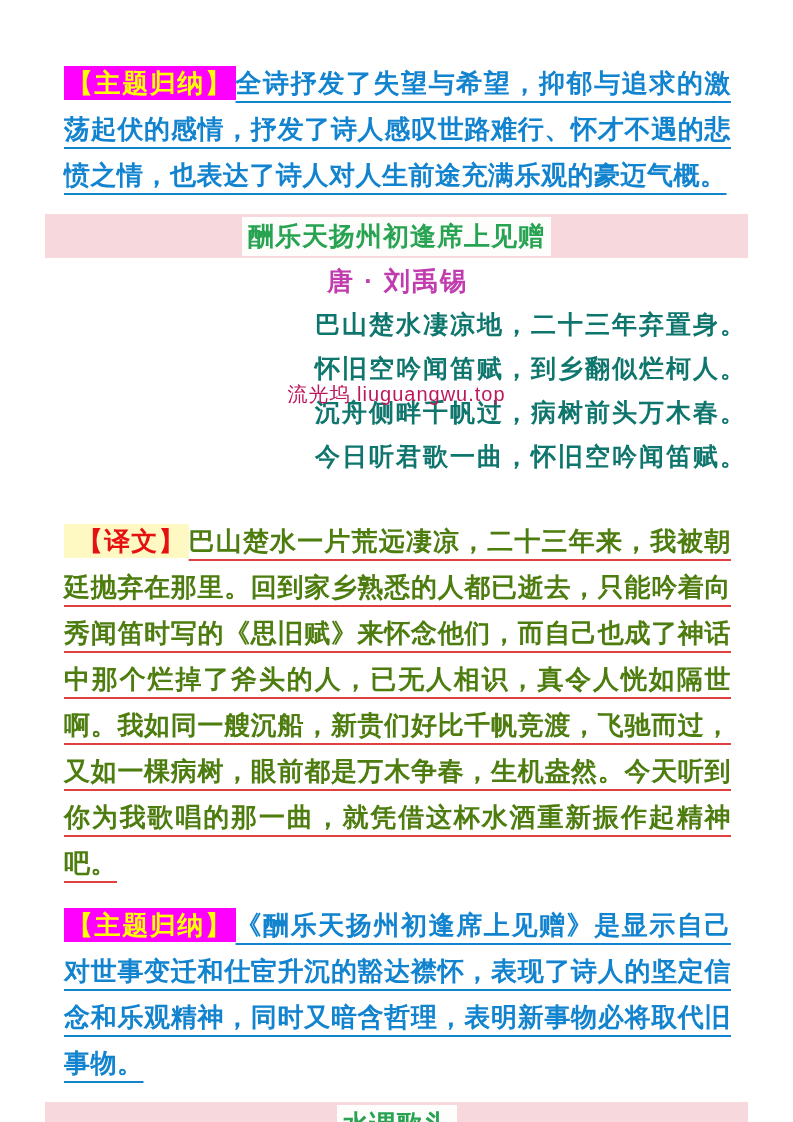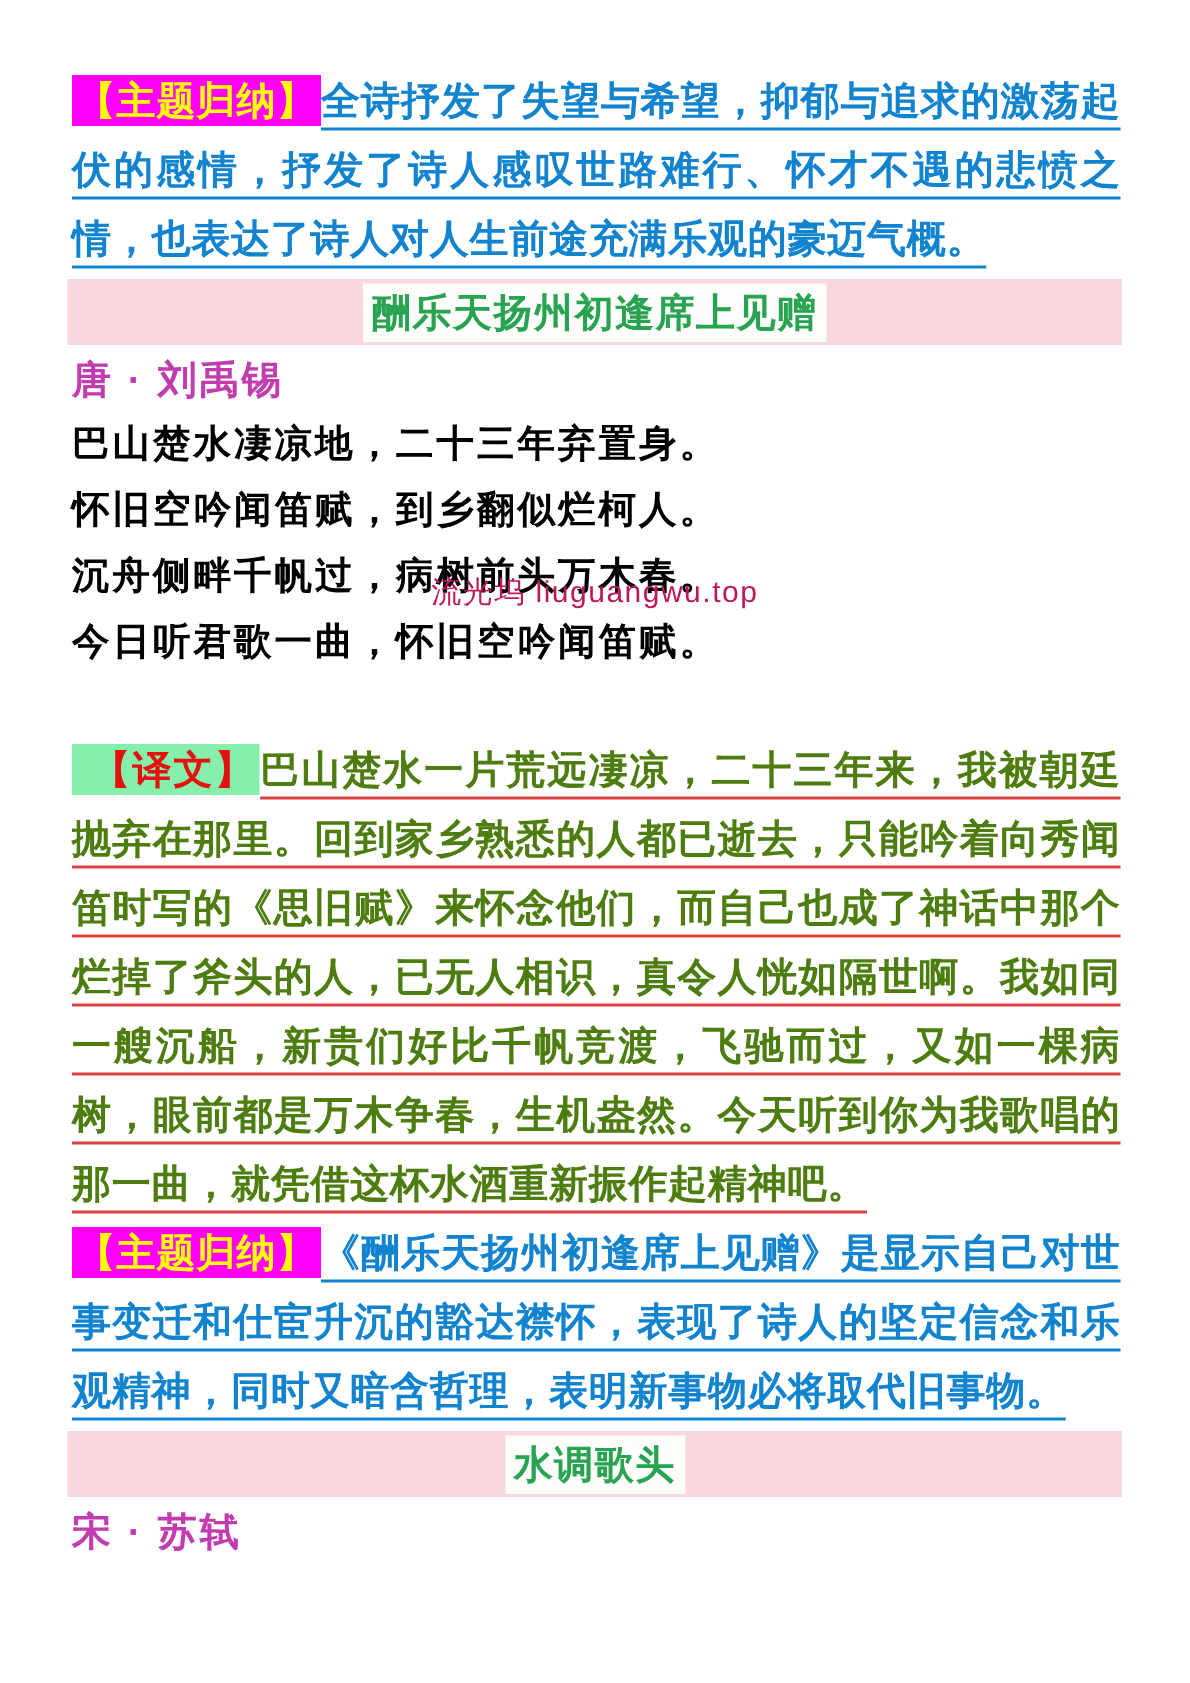--- a/index.html
+++ b/index.html
@@ -7,31 +7,31 @@
     position:relative;
     width:793px; height:1122px;
     background:#ffffff;
     box-sizing:border-box;
     padding:44px 46px 0 48px;
     font-family:"Liberation Sans", sans-serif;
     font-weight:bold;
     overflow:hidden;
   }
   .para {
-    margin:0;
+    margin:16px;
     font-size:26px;
     line-height:46px;
     text-align:justify;
     text-justify:inter-character;
     letter-spacing:0.5px;
     color:#000;
   }
   .tag { padding:2px 3px; }
   .tag-magenta { background:#FF00FF; color:#FFFF00; }
-  .tag-yellow  { background:#86efac; color:#E51010;padding-left:13px; }
+  .tag-yellow  { background:#fef9c3; color:#E51010;padding-left:13px; }
   .blue-underline {
     color:#1283CF;
     text-decoration:underline;
     text-decoration-thickness:2px;
     text-underline-offset:9px;
   }
   .red-underline {
     color:#4d7c0f;
     text-decoration:underline;
     text-decoration-color:#E04040;
@@ -47,31 +47,31 @@
   }
   .banner2 { margin-top:4px; }
   .poem-title {
     background:#FDFEFB;
     color:#28A352;
     font-size:26px;
     padding:2px 6px;
     letter-spacing:1px;
   }
   .author {
-    text-align:left;
+    text-align:center;
     color:#C13CAE;
     font-size:26px;
     margin-top:8px;
     line-height:30px;
     letter-spacing:2px;
   }
   .poem {
     margin-top:6px;
-    text-align:left;
-    color:#000000;
+    text-align:right;
+    color:#0f766e;
     font-size:25px;
     letter-spacing:2px;
   }
   .poem-line { line-height:44px; }
   .trans { margin-top:40px; }
   .watermark {
     position:absolute;
     top:381px; left:50%;
     transform:translateX(-50%);
     font-weight:normal;

